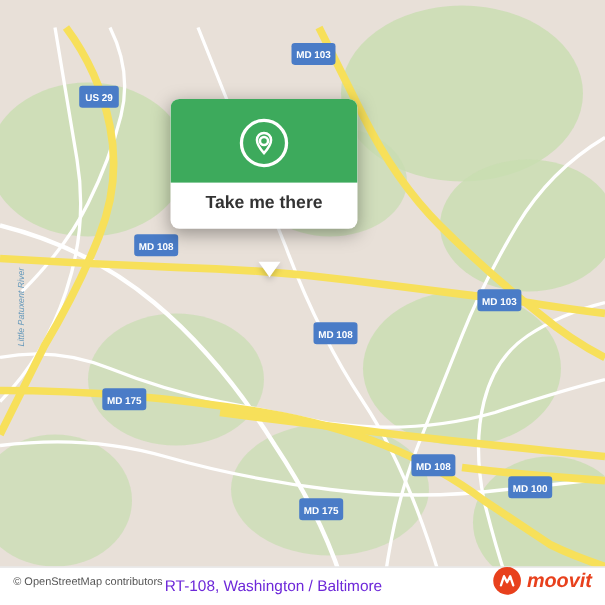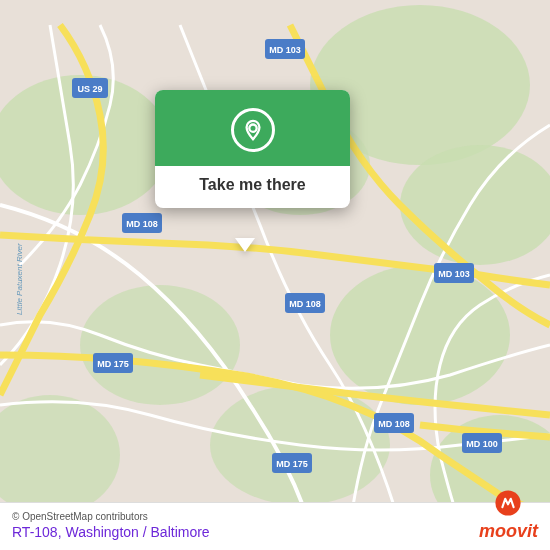--- a/index.html
+++ b/index.html
@@ -18,21 +18,21 @@
       position: absolute;
       top: 0; left: 0;
       width: 100%; height: 100%;
     }
 
     
     #popup-card {
       position: absolute;
       top: 90px;
       left: 155px;
-      width: 195px;
+      width: 170px;
       background: white;
       border-radius: 8px;
       box-shadow: 0 4px 16px rgba(0,0,0,0.35);
       display: flex;
       flex-direction: column;
       align-items: center;
       overflow: hidden;
     }
 
     #popup-green-area {
@@ -63,21 +63,21 @@
       text-align: center;
     }
 
     
     #bottom-bar {
       position: absolute;
       bottom: 0; left: 0; right: 0;
       background: white;
       padding: 8px 12px 10px 12px;
       display: flex;
-      flex-direction: column;
+      flex-direction: row;
       gap: 2px;
       border-top: 1px solid #ddd;
     }
 
     #osm-attribution {
       font-size: 10px;
       color: #555;
     }
 
     #location-title {
@@ -87,21 +87,20 @@
     }
 
     
     #moovit-logo {
       position: absolute;
       bottom: 8px;
       right: 12px;
       display: flex;
       align-items: center;
       gap: 4px;
-      flex-direction: column;
     }
 
     #moovit-icon {
       width: 28px;
       height: 28px;
     }
 
     #moovit-text {
       font-size: 18px;
       font-weight: 700;

